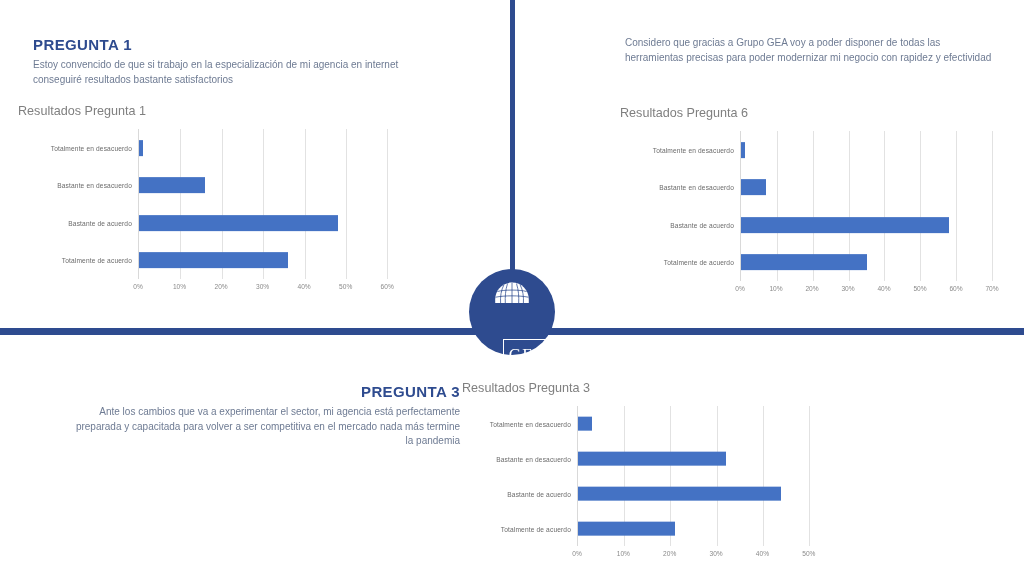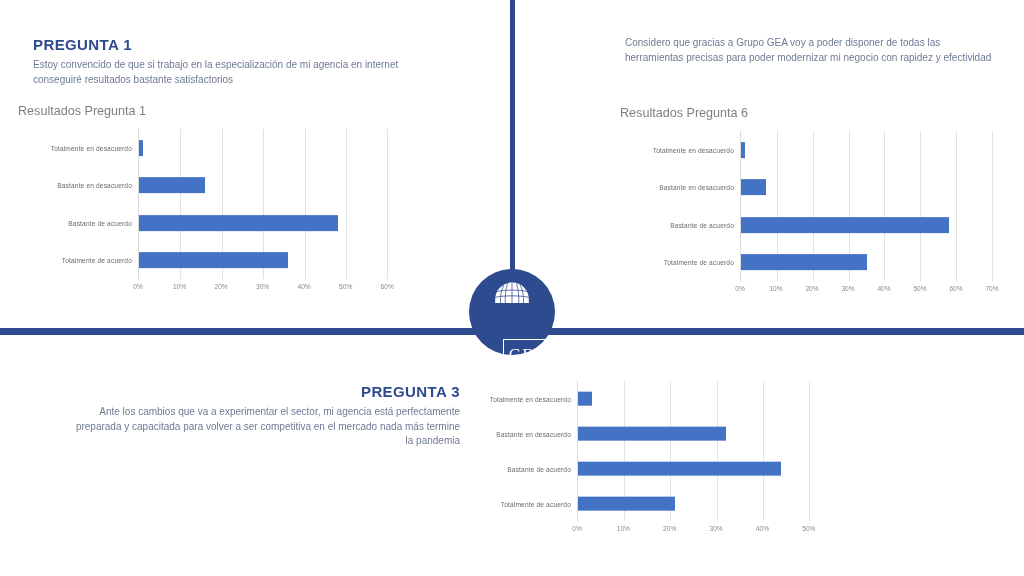--- a/index.html
+++ b/index.html
@@ -280,20 +280,21 @@
         <span class="tick" style="left: 72px;">20%</span>
         <span class="tick" style="left: 108px;">30%</span>
         <span class="tick" style="left: 144px;">40%</span>
         <span class="tick" style="left: 180px;">50%</span>
         <span class="tick" style="left: 216px;">60%</span>
         <span class="tick" style="left: 252px;">70%</span>
       </div>
     </div>
 
   <div class="chart" id="chart3">
+    <p class="chart-title">Resultados Pregunta 3</p>
     <div class="plot">
         <div class="cat-labels" style="width: 115px; height: 140px;">
           <div class="cat" style="top: 17.5px;">Totalmente en desacuerdo</div>
           <div class="cat" style="top: 52.5px;">Bastante en desacuerdo</div>
           <div class="cat" style="top: 87.5px;">Bastante de acuerdo</div>
           <div class="cat" style="top: 122.5px;">Totalmente de acuerdo</div>
         </div>
         <div class="bars-area" style="height: 140px;">
           <div class="gridline" style="left: 18.1818%;"></div>
           <div class="gridline" style="left: 36.3636%;"></div>

